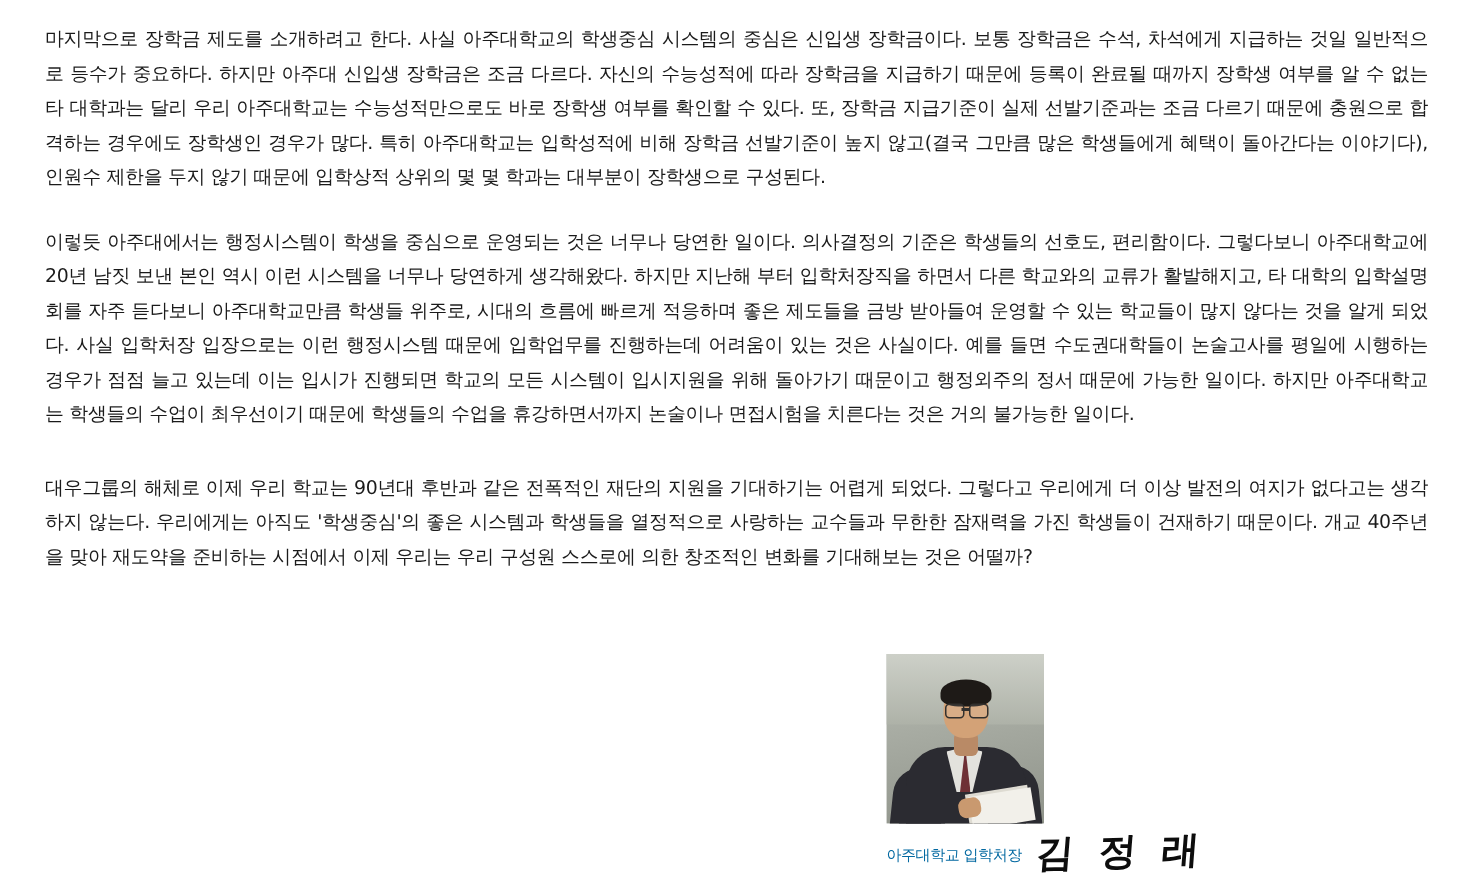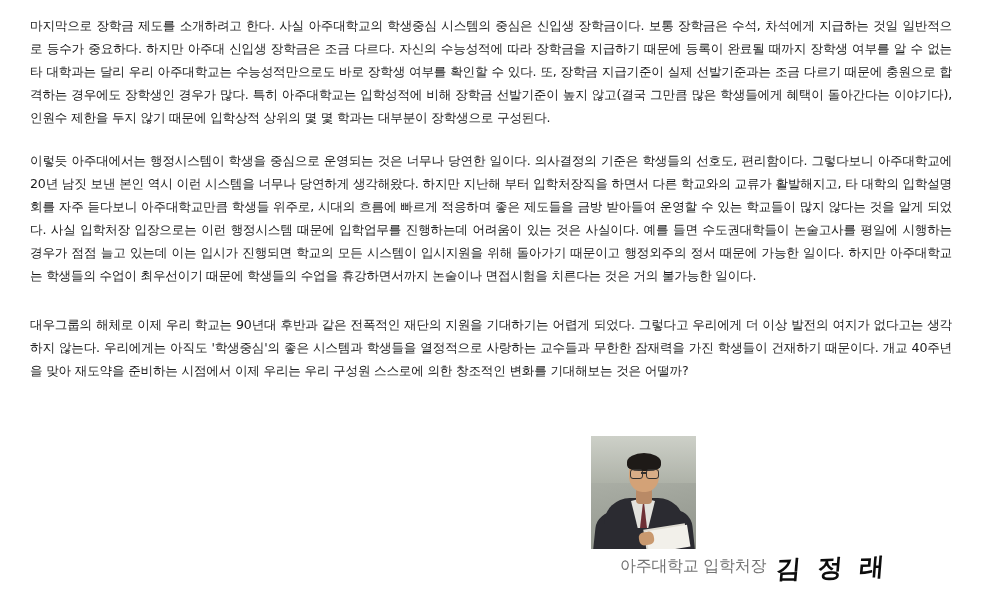--- a/index.html
+++ b/index.html
@@ -191,26 +191,25 @@
   .sig-line {
     position: absolute;
     left: 591px;
     top: 115px;
     width: 330px;
     display: flex;
     align-items: flex-end;
     gap: 10px;
   }
   .sig-title {
-    font-size: 16px;
-    color: #737373;
+    font-size: 10px;
+    color: #0369a1;
     letter-spacing: -0.3px;
     padding-bottom: 7px;
     white-space: nowrap;
-    margin-left: 29px;
   }
   .sig-name {
     font-family: "DejaVu Serif", "Liberation Serif", serif;
     font-size: 25px;
     font-weight: 700;
     color: #0d0d0d;
     letter-spacing: 4px;
     white-space: nowrap;
     transform: skewX(-6deg) rotate(-1.5deg);
   }

